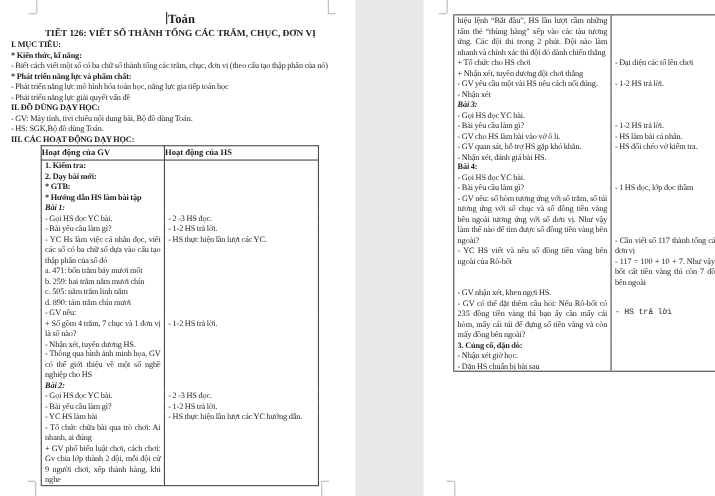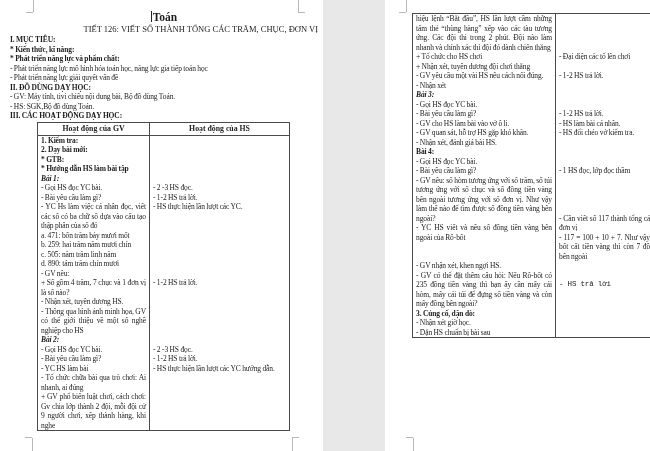--- a/index.html
+++ b/index.html
@@ -16,34 +16,34 @@
   .page1{left:0;width:323px;}
   .page2{left:337px;width:313px;margin-left:48px;}
   
   .cmv,.cmh{position:absolute;background:var(--crop,#b8b8b8);}
   .cmv{width:1px;height:12px;}
   .cmh{height:1px;width:7px;}
   
   .content{position:absolute;left:10px;top:9px;width:308px;}
   .doc-title{font-size:11.5px;line-height:13px;font-weight:bold;text-align:center;margin-top:2px;}
   .cursor{display:inline-block;width:1px;height:11px;background:#222;vertical-align:-1px;margin-right:1px;}
-  .doc-subtitle{font-size:8.5px;line-height:11px;font-weight:normal;text-align:right;}
+  .doc-subtitle{font-size:8.5px;line-height:11px;font-weight:bold;text-align:center;}
   .p{font-size:7.5px;line-height:9.5px;text-align:justify;letter-spacing:-0.1px;word-spacing:-0.3px;}
   .p:empty{min-height:9.5px;}
   .bold{font-weight:bold;}
   .italic{font-style:italic;font-weight:bold;}
   table.doc-table{
     border-collapse:collapse;table-layout:fixed;
     border:1px solid var(--border,#4a4a4a);
   }
   .p1-table{width:250px;margin-left:27px;margin-top:1px;}
   .p2-table{position:absolute;left:27px;top:13px;width:279px;}
   .doc-table th{
     border:1px solid var(--border,#4a4a4a);
-    font-size:7.8px;line-height:10px;font-weight:bold;text-align:center;
+    font-size:7.8px;line-height:10px;font-weight:bold;text-align:left;
     padding:1px 0;
   }
   .doc-table td{
     border-left:1px solid var(--border,#4a4a4a);
     border-right:1px solid var(--border,#4a4a4a);
     vertical-align:top;padding:0 3px;
   }
 </style>
 </head>
 <body style="--canvas-bg: #e8e8e8; --page-bg: #ffffff; --border: #4a4a4a; --text: #1c1c1c; --crop: #b8b8b8;">
@@ -60,20 +60,21 @@
     <div class="cmh" style="left:25px;top:437px;"></div>
     <div class="cmv" style="left:292px;top:438px;height:13px;"></div>
     <div class="cmh" style="left:292px;top:437px;"></div>
 
     <div class="content">
       <div class="doc-title"><span class="cursor"></span><span>Toán</span></div>
       <div class="doc-subtitle">TIẾT 126: VIẾT SỐ THÀNH TỔNG CÁC TRĂM, CHỤC, ĐƠN VỊ</div>
       <div id="p1-intro">
           <div class="p bold">I. MỤC TIÊU:</div>
           <div class="p bold">* Kiến thức, kĩ năng:</div>
+          <div class="p">- Biết cách viết một số có ba chữ số thành tổng các trăm, chục, đơn vị (theo cấu tạo thập phân của nó)</div>
           <div class="p bold">* Phát triển năng lực và phẩm chất:</div>
           <div class="p">- Phát triển năng lực mô hình hóa toán học, năng lực gia tiếp toán học</div>
           <div class="p">- Phát triển năng lực giải quyết vấn đề</div>
           <div class="p bold">II. ĐỒ DÙNG DẠY HỌC:</div>
           <div class="p">- GV: Máy tính, tivi chiếu nội dung bài, Bộ đồ dùng Toán.</div>
           <div class="p">- HS: SGK,Bộ đồ dùng Toán.</div>
           <div class="p bold">III. CÁC HOẠT ĐỘNG DẠY HỌC:</div>
         </div>
       <table class="doc-table p1-table">
         <thead>

